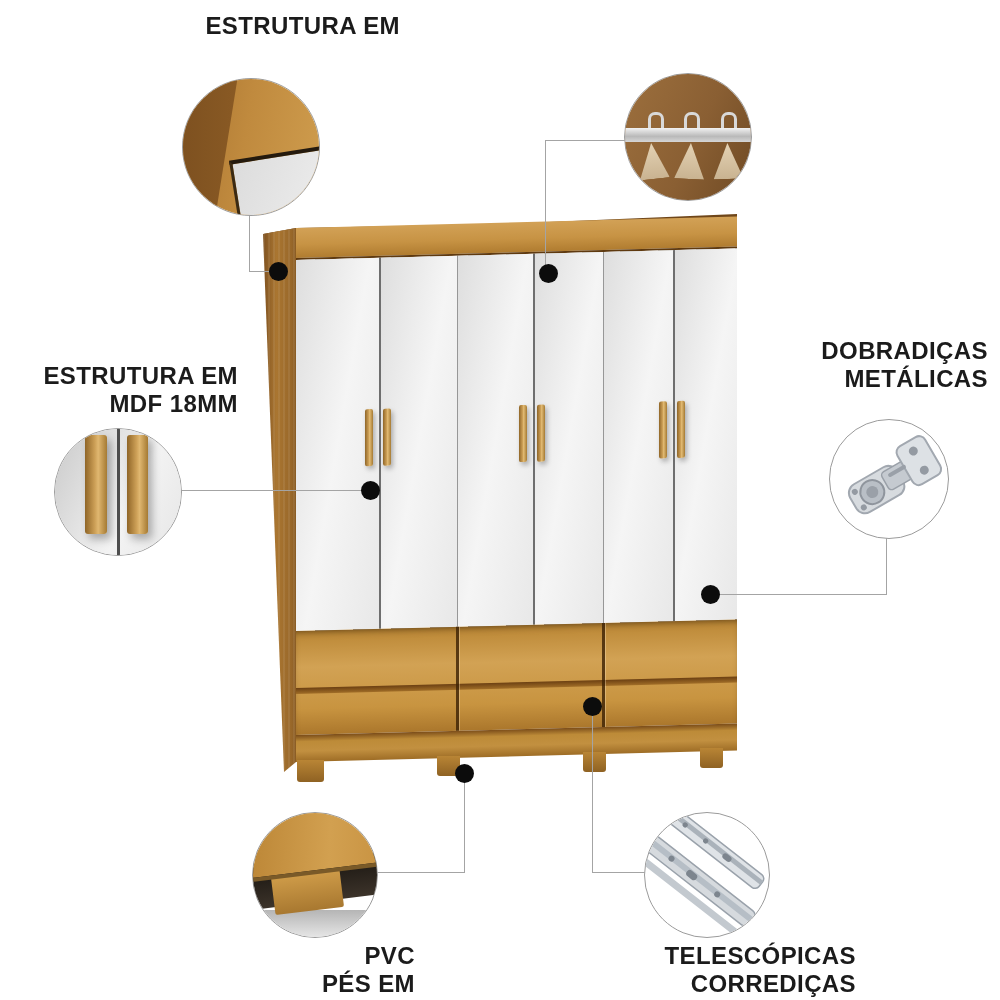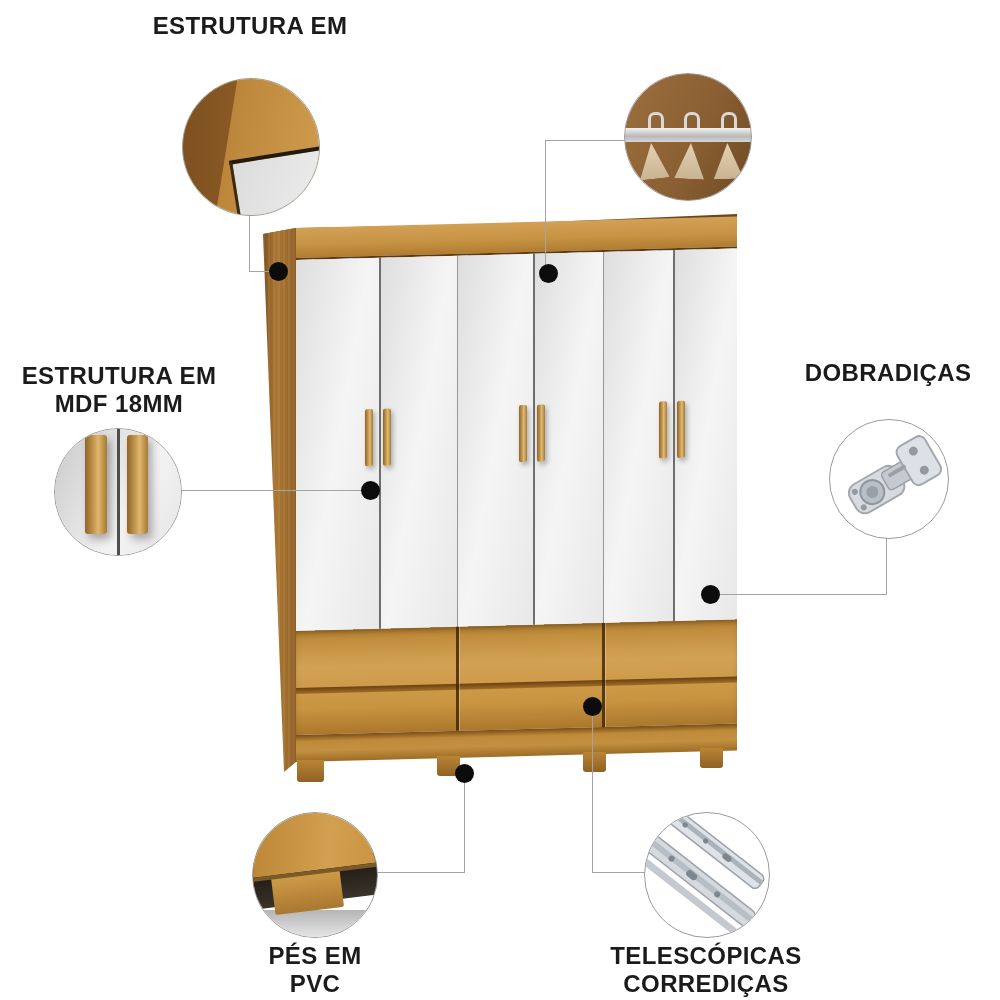--- a/index.html
+++ b/index.html
@@ -1,19 +1,19 @@
 <!DOCTYPE html>
 <html><head>
 <meta charset="utf-8">
 <style>
   html,body{margin:0;padding:0;background:#ffffff;}
   #canvas{position:relative;width:1000px;height:1000px;background:#ffffff;overflow:hidden;
           font-family:"Liberation Sans", sans-serif;}
   
-  .callout-label{position:absolute;text-align:center;color:#1b1b1b;font-weight:700;
+  .callout-label{position:absolute;text-align:right;color:#1b1b1b;font-weight:700;
                  font-size:24px;line-height:28px;letter-spacing:.4px;}
   
   .line{position:absolute;background:#a4a4a4;}
   .dot{position:absolute;width:19px;height:19px;border-radius:50%;background:#0c0c0c;}
   
   .circle{position:absolute;border:1px solid #9b9b9b;border-radius:50%;overflow:hidden;background:#fff;}
   .circle>*{position:absolute;}
   
   .c-wood{inset:0;background:linear-gradient(100deg,#a97430 0%,#c08a3e 45%,#cf9d4e 100%);}
   .c-wood-dark{inset:0;background:linear-gradient(90deg,#7e5120,#9a672a);
@@ -206,25 +206,26 @@
 
   <div class="callout-label" style="left:100px;top:12px;width:300px">
     <div>ESTRUTURA EM</div>
   </div>
   <div class="callout-label" style="left:538px;top:12px;width:300px">
   </div>
   <div class="callout-label" style="left:0px;top:362px;width:238px">
     <div>ESTRUTURA EM</div>
     <div>MDF 18MM</div>
   </div>
-  <div class="callout-label" style="left:788px;top:359px;width:200px">
+  <div class="callout-label" style="left:788px;top:337px;width:200px">
     <div>DOBRADIÇAS</div>
+    <div>METÁLICAS</div>
   </div>
   <div class="callout-label" style="left:215px;top:942px;width:200px">
+    <div>PVC</div>
     <div>PÉS EM</div>
-    <div>PVC</div>
   </div>
   <div class="callout-label" style="left:556px;top:942px;width:300px">
     <div>TELESCÓPICAS</div>
     <div>CORREDIÇAS</div>
   </div>
 
 </div>
 
 </body></html>

